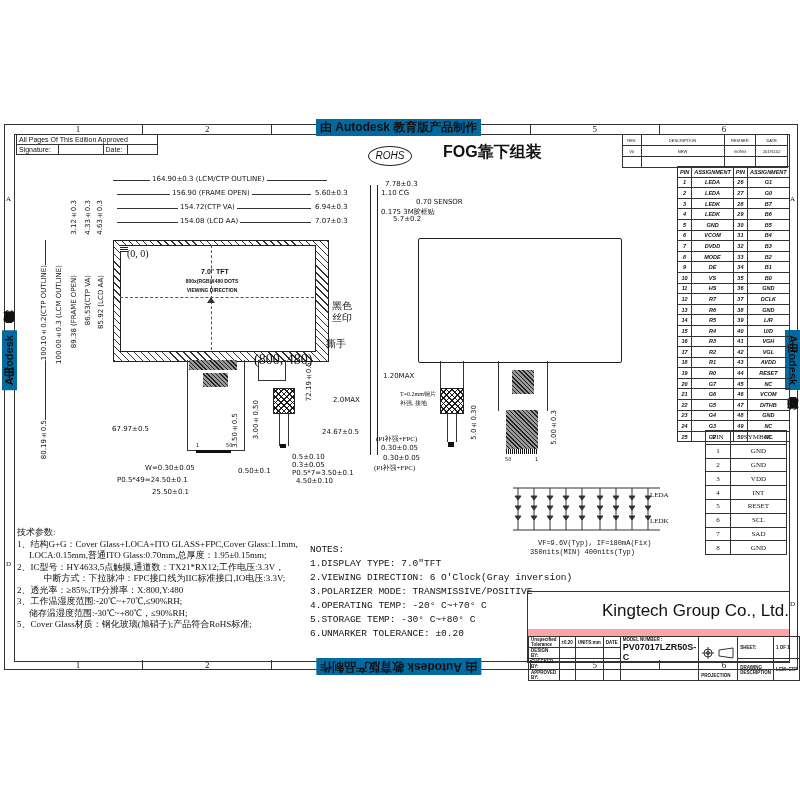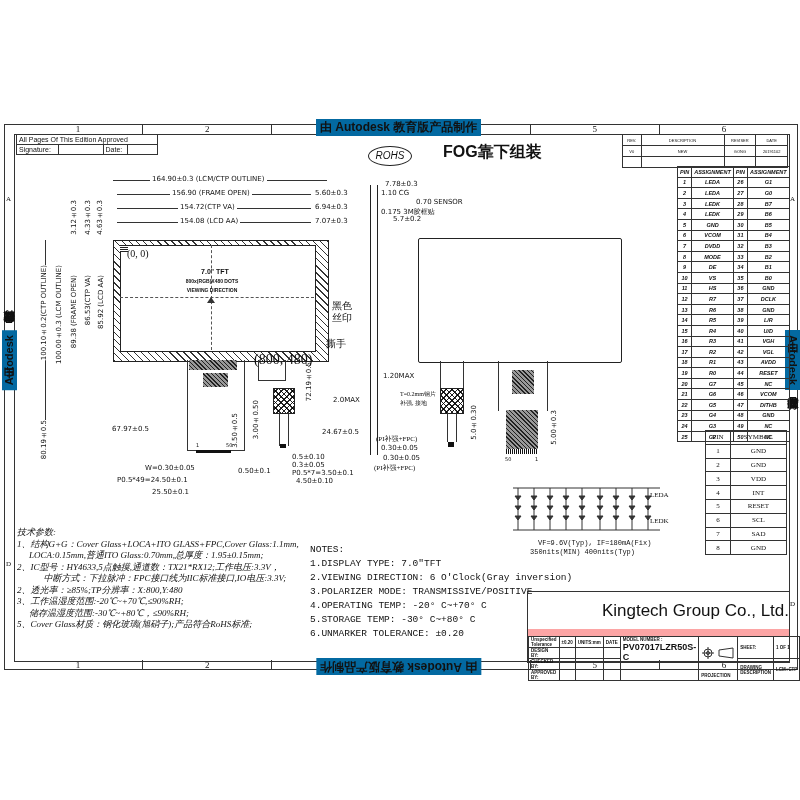--- a/index.html
+++ b/index.html
@@ -453,21 +453,21 @@
           <path d="M-3 12h6l-3 4z M-3 22h6l-3 4z M-3 32h6l-3 4z"></path>
         </g>
     </g>
   </svg>
   <div class="abs serif" style="left:650px;top:491px;font-size:7px;">LEDA</div>
   <div class="abs serif" style="left:650px;top:517px;font-size:7px;">LEDK</div>
   <div class="abs mono" style="left:538px;top:539px;font-size:7px;">VF=9.6V(Typ), IF=180mA(Fix)</div>
   <div class="abs mono" style="left:530px;top:548px;font-size:7px;">350nits(MIN) 400nits(Typ)</div>
 </div>
 
-<div class="abs tech" style="left:17px;top:527px;font-style:italic;">
+<div class="abs tech" style="left:17px;top:527px;">
   <div>技术参数:</div>
   <div>1、结构G+G：Cover Glass+LOCA+ITO GLASS+FPC,Cover Glass:1.1mm,</div>
   <div style="padding-left:12px;">   LOCA:0.15mm,普通ITO  Glass:0.70mm,总厚度：1.95±0.15mm;</div>
   <div>2、IC型号：HY4633,5点触摸,通道数：TX21*RX12;工作电压:3.3V，</div>
   <div style="padding-left:14px;text-align:center;">    中断方式：下拉脉冲：FPC接口线为IIC标准接口,IO电压:3.3V;</div>
   <div>2、透光率：≥85%;TP分辨率：X:800,Y:480</div>
   <div>3、工作温湿度范围:-20℃~+70℃,≤90%RH;</div>
   <div style="padding-left:12px;">   储存温湿度范围:-30℃~+80℃，≤90%RH;</div>
   <div>5、Cover Glass材质：钢化玻璃(旭硝子);产品符合RoHS标准;</div>
 </div>

